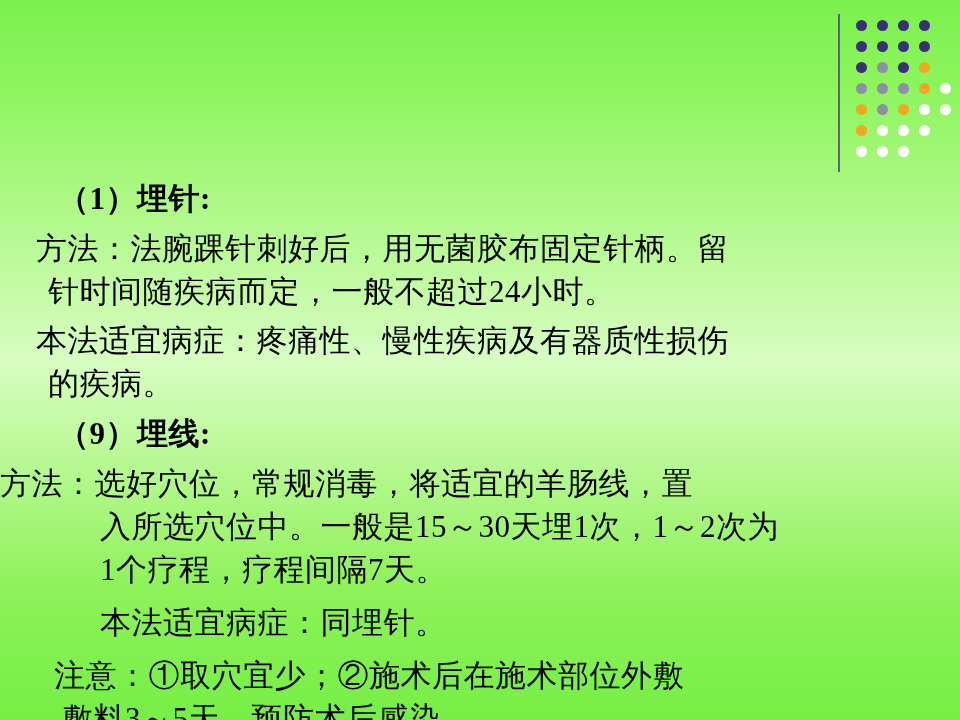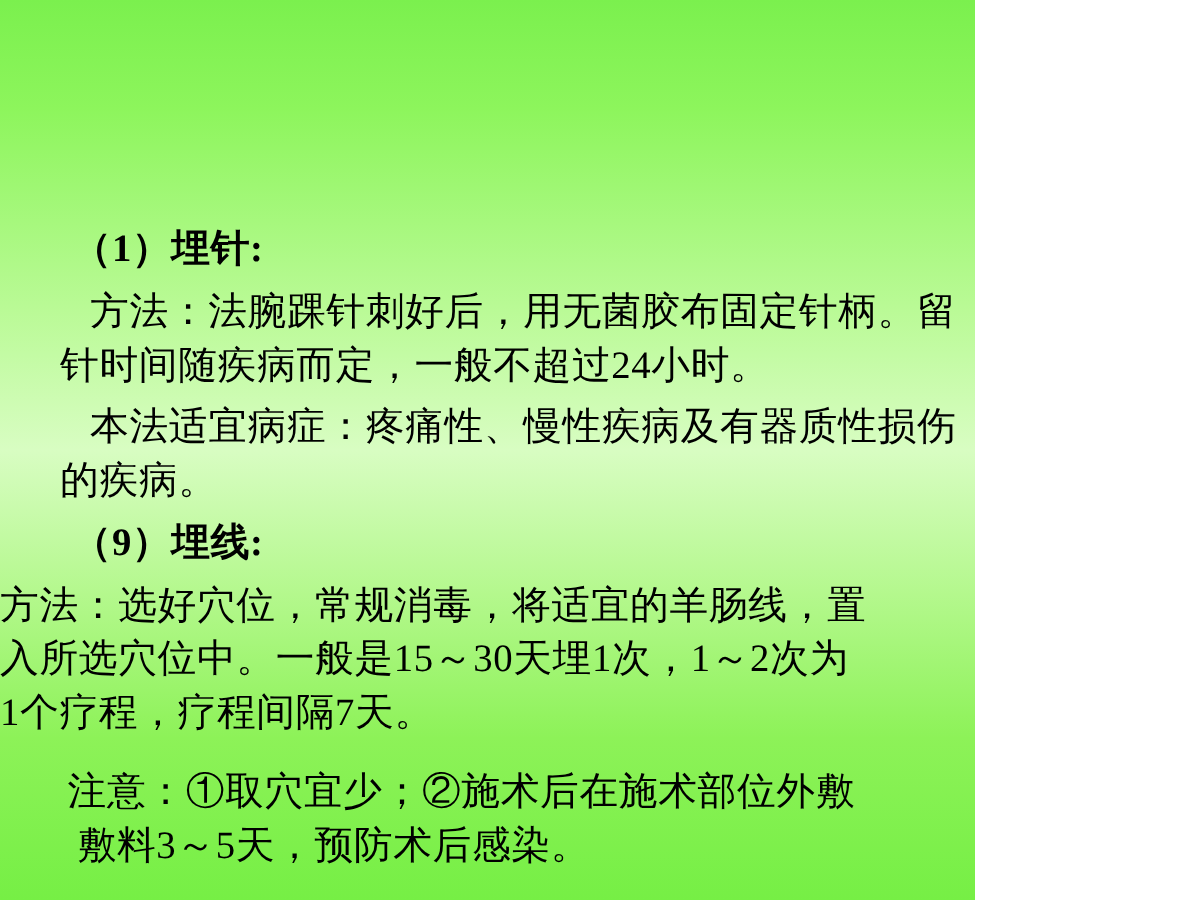--- a/index.html
+++ b/index.html
@@ -7,21 +7,21 @@
     padding: 0;
   }
   body {
     width: 960px;
     height: 720px;
     overflow: hidden;
     font-family: "Liberation Serif", "DejaVu Serif", serif;
   }
   .slide {
     position: relative;
-    width: 780px;
+    width: 960px;
     height: 720px;
     background: linear-gradient(to bottom,
        #7bf04e 0%,
        #8df55c 12%,
        #b9fa95 34%,
        #d8fdc2 50%,
        #b4f88d 66%,
        #8df258 82%,
        #76ef45 100%);
     overflow: hidden;
@@ -64,25 +64,25 @@
     line-height: 43px;
     letter-spacing: 0.5px;
     white-space: pre-wrap;
   }
   .heading {
     font-weight: bold;
     font-size: 31px;
     line-height: 45px;
   }
   .p1 { padding-left: 58px; }
-  .p2 { padding-left: 72px; }
+  .p2 { padding-left: 36px; }
   .p3 { padding-left: 48px; }
   .p4 { padding-left: 62px; }
   .p5 { }
-  .p6 { }
+  .p6 { padding-left: 100px; }
   .p8 { padding-left: 54px; }
   .gap-sm { height: 6px; }
   .gap-md { height: 10px; }
 </style>
 </head>
 <body>
 
 <div class="slide">
 
   <div class="deco">
@@ -129,18 +129,19 @@
     <div class="line p2">本法适宜病症：疼痛性、慢性疾病及有器质性损伤</div>
     <div class="line p3">的疾病。</div>
     <div class="gap-sm"></div>
 
     <div class="line heading p1">（9）埋线:</div>
     <div class="gap-sm"></div>
     <div class="line p5">方法：选好穴位，常规消毒，将适宜的羊肠线，置</div>
     <div class="line p6">入所选穴位中。一般是15～30天埋1次，1～2次为</div>
     <div class="line p6">1个疗程，疗程间隔7天。</div>
     <div class="gap-md"></div>
+    <div class="line p6">本法适宜病症：同埋针。</div>
     <div class="gap-md"></div>
     <div class="line p8">注意：①取穴宜少；②施术后在施术部位外敷</div>
     <div class="line p4">敷料3～5天，预防术后感染。</div>
 
   </div>
 </div>
 
 </body></html>

